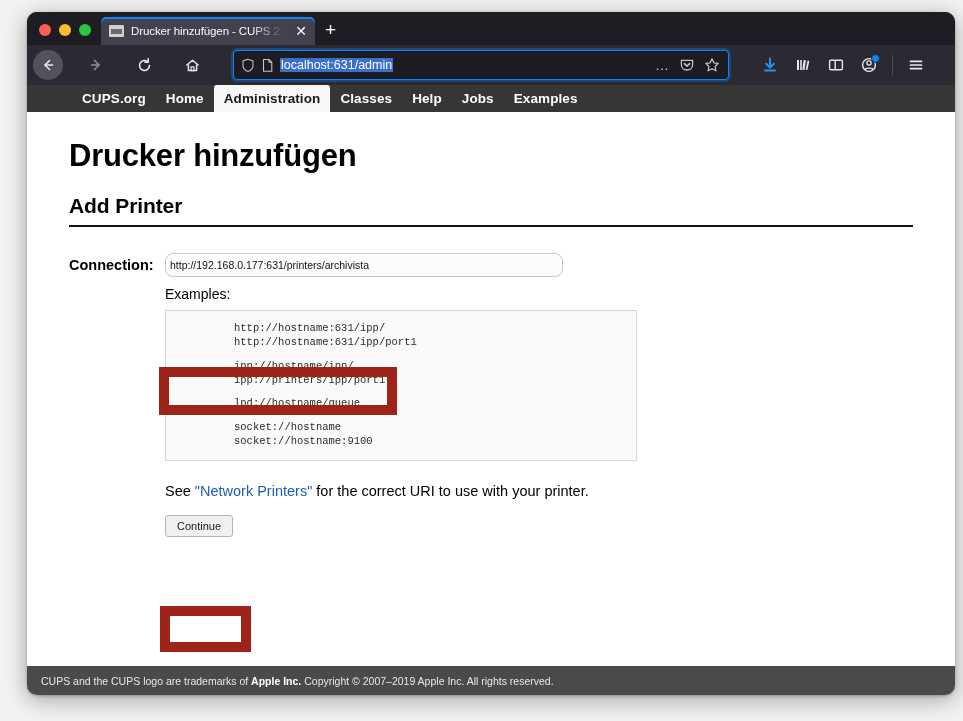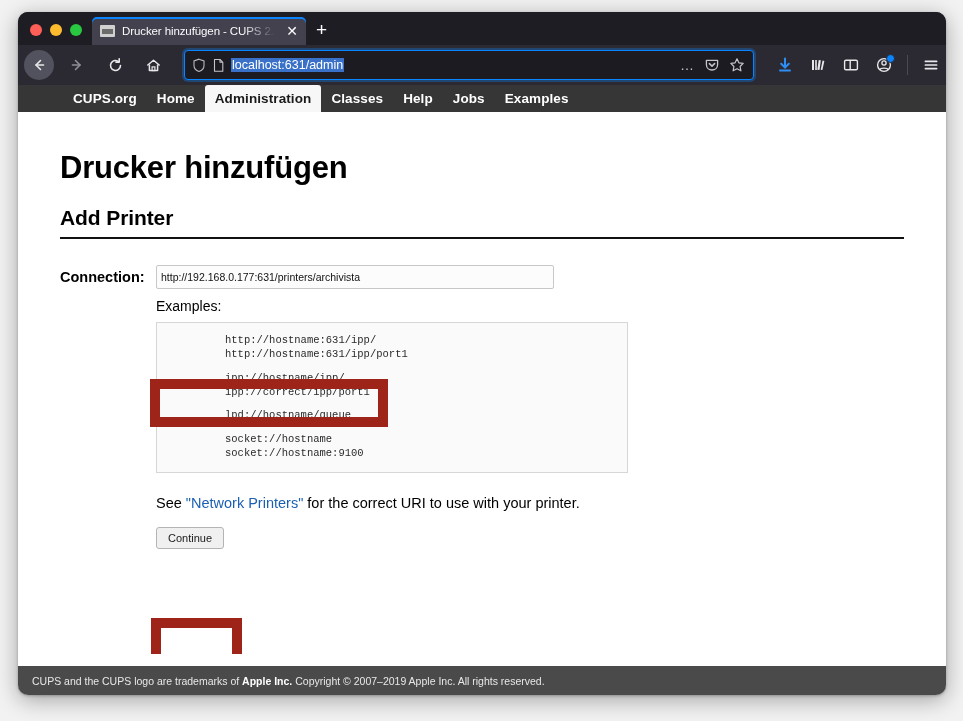--- a/index.html
+++ b/index.html
@@ -10,21 +10,21 @@
     width: 963px;
     height: 721px;
     background: #f2f2f2;
     font-family: "Liberation Sans", sans-serif;
     overflow: hidden;
   }
 
   
   .window {
     position: absolute;
-    left: 18px;
+    left: 27px;
     top: 12px;
     width: 928px;
     height: 683px;
     border-radius: 10px;
     background: #2b2a33;
     box-shadow: 0 5px 22px rgba(0,0,0,0.33), 0 1px 3px rgba(0,0,0,0.25);
     overflow: hidden;
     display: flex;
     flex-direction: column;
   }
@@ -105,22 +105,22 @@
     padding: 0 10px 6px 10px;
     font-weight: 300;
   }
 
   
   .navbar {
     height: 40px;
     background: #2b2a33;
     display: flex;
     align-items: center;
-    padding: 0 0 0 6px;
-    gap: 8px;
+    padding: 0 24px 0 6px;
+    gap: 18px;
     flex: none;
   }
   .navbtn {
     width: 30px; height: 30px;
     display: flex;
     align-items: center;
     justify-content: center;
     border-radius: 50%;
     flex: none;
   }
@@ -181,21 +181,20 @@
   }
 
   
   .page {
     flex: 1;
     background: #ffffff;
     display: flex;
     flex-direction: column;
     position: relative;
     overflow: hidden;
-    gap: 12px;
   }
 
   .cups-nav {
     height: 27px;
     background: #363636;
     display: flex;
     align-items: stretch;
     padding-left: 45px;
     flex: none;
   }
@@ -252,21 +251,21 @@
     flex: none;
     white-space: nowrap;
   }
   .form-field { flex: 1; }
 
   .conn-input {
     width: 388px;
     height: 18px;
     border: 1px solid #c8c8c8;
     background: #fcfcfc;
-    border-radius: 2px;
+    border-radius: 8px;
     font-size: 10.5px;
     color: #111;
     padding: 2px 4px;
     display: block;
     font-family: "Liberation Sans", sans-serif;
     box-sizing: content-box;
   }
 
   .examples-label {
     font-size: 14px;
@@ -474,21 +473,21 @@
         <div class="form-field">
           <input class="conn-input" type="text" value="http://192.168.0.177:631/printers/archivista" style="">
           <div class="examples-label">Examples:</div>
           <div class="examples-box">
             <div class="grp">
               <div>http://hostname:631/ipp/</div>
               <div>http://hostname:631/ipp/port1</div>
             </div>
             <div class="grp">
               <div>ipp://hostname/ipp/</div>
-              <div>ipp://correct/ipp/port1</div>
+              <div>ipp://printers/ipp/port1</div>
             </div>
             <div class="grp">
               <div>lpd://hostname/queue</div>
             </div>
             <div class="grp">
               <div>socket://hostname</div>
               <div>socket://hostname:9100</div>
             </div>
           </div>
 

